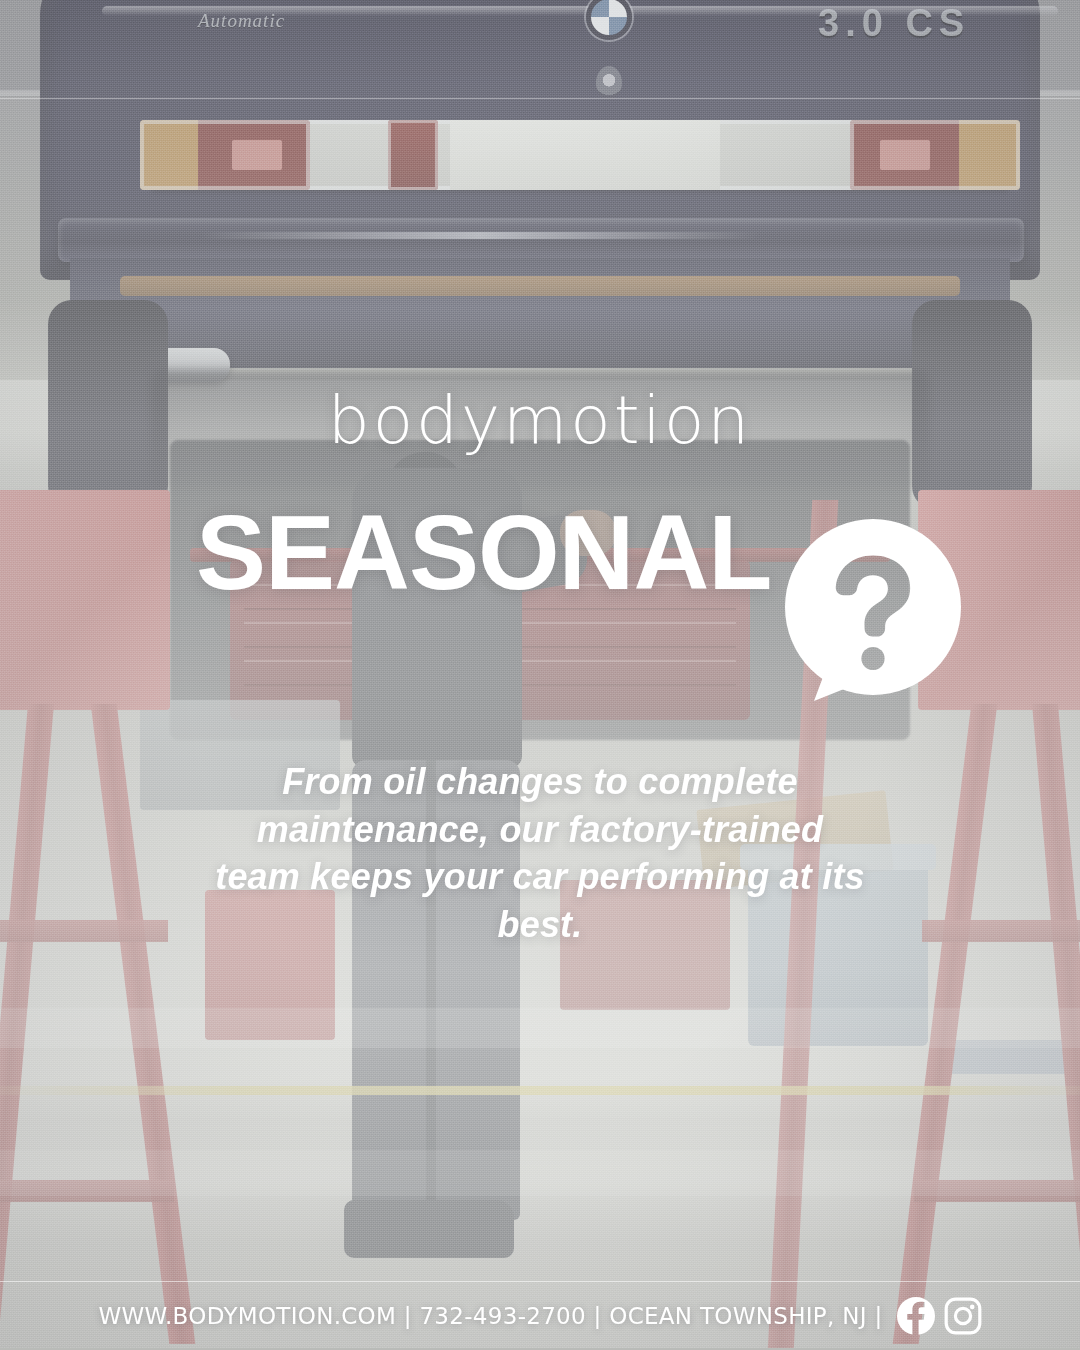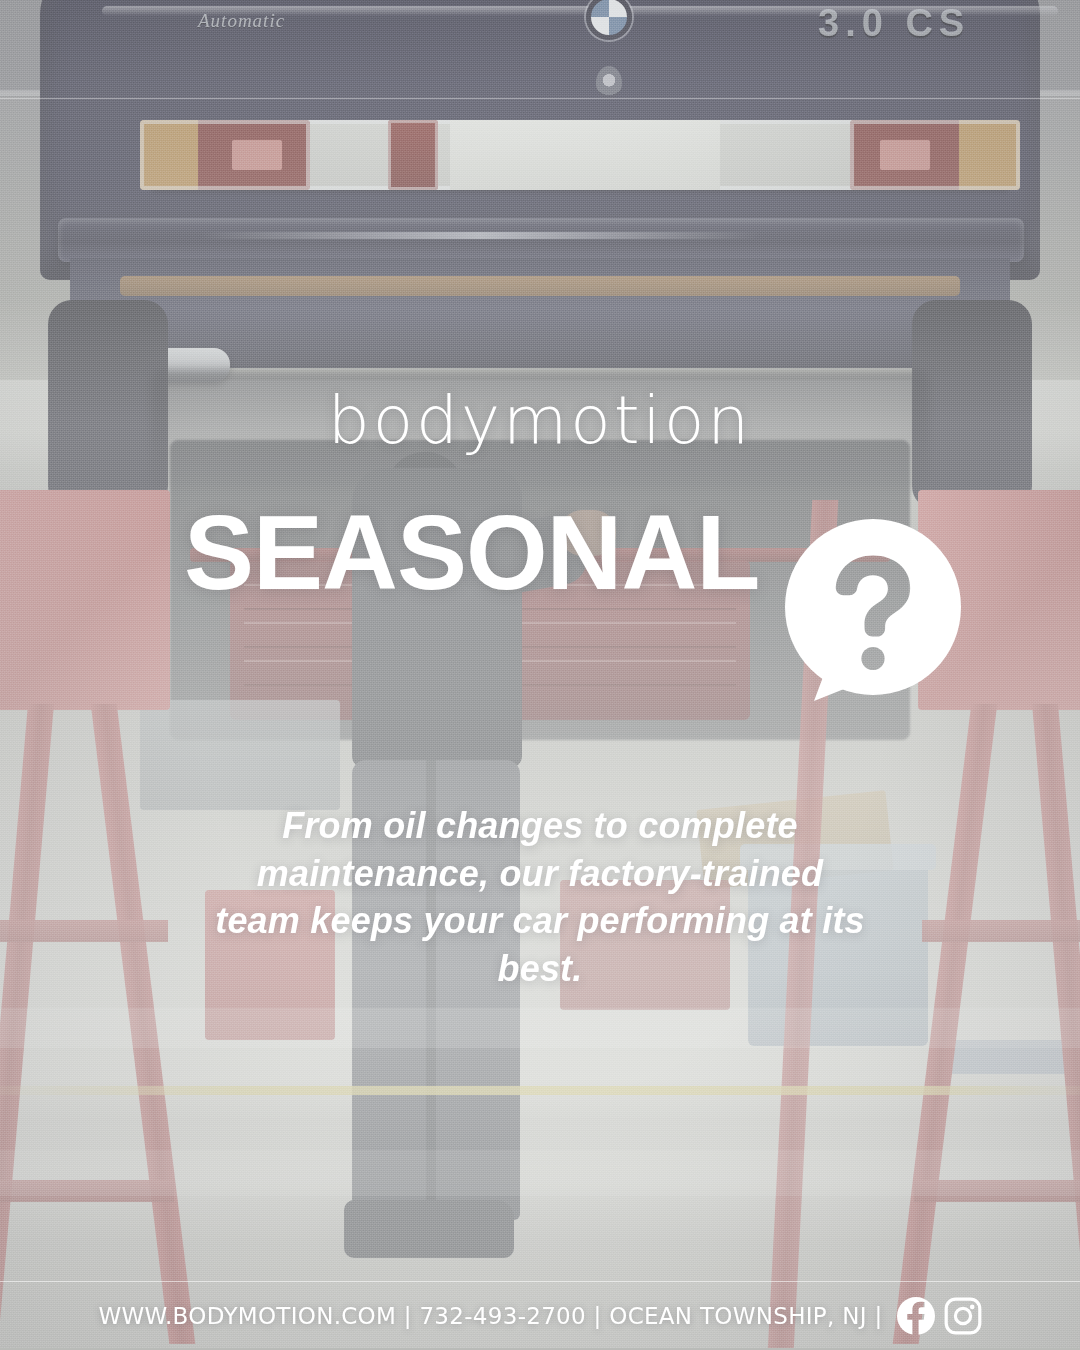--- a/index.html
+++ b/index.html
@@ -344,21 +344,21 @@
     font-weight:300;
     letter-spacing:3px;
     color:#ffffff;
     line-height:1;
     text-shadow:0 1px 10px rgba(90,90,95,.30);
     font-family:"DejaVu Sans", sans-serif;
   }
 
   .headline{
     position:absolute;
-    left:184px;
+    left:196px;
     top:505px;
     width:620px;
     color:#ffffff;
     font-weight:bold;
     font-size:105px;
     line-height:.92;
     letter-spacing:-1px;
     text-transform:uppercase;
     font-family:"Liberation Sans", sans-serif;
     text-shadow:0 2px 14px rgba(80,80,85,.22);
@@ -368,21 +368,21 @@
   
   .bubble{
     position:absolute;
     left:780px; top:519px;
     width:186px; height:186px;
   }
   .bubble svg{ display:block; width:186px; height:186px; }
 
   .subcopy{
     position:absolute;
-    left:215px; top:802px;
+    left:215px; top:758px;
     width:650px;
     text-align:center;
     color:#ffffff;
     font-weight:bold;
     font-style:italic;
     font-size:36px;
     line-height:1.32;
     letter-spacing:.2px;
     text-shadow:0 2px 10px rgba(85,85,90,.25);
   }

